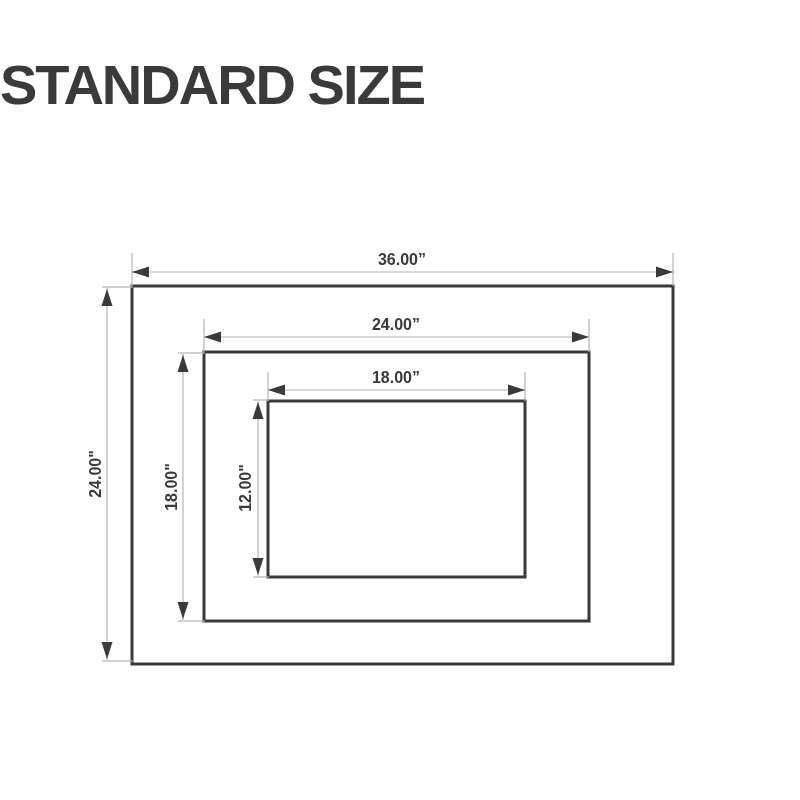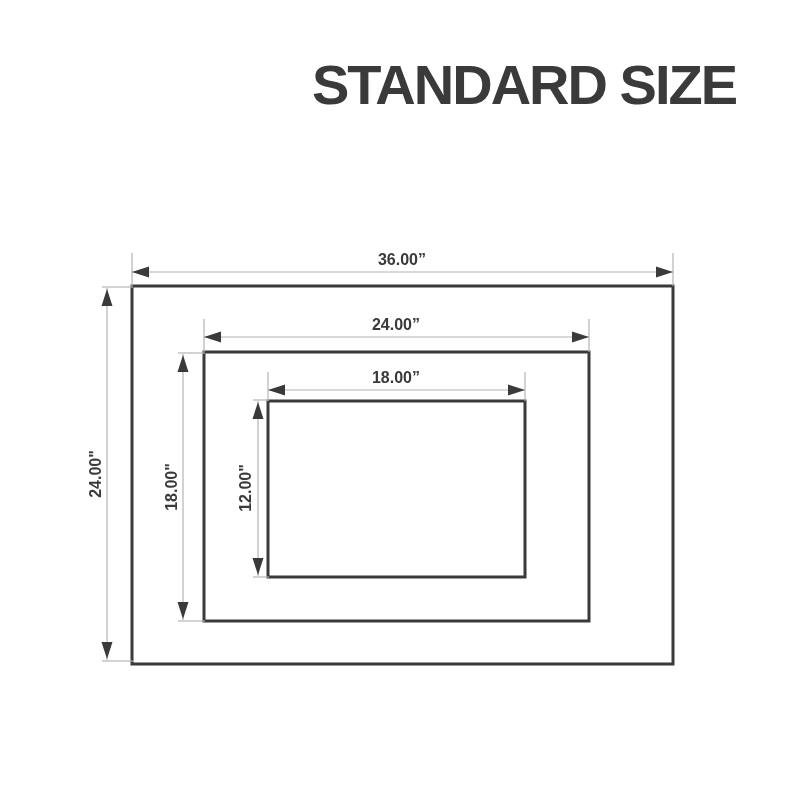--- a/index.html
+++ b/index.html
@@ -12,21 +12,21 @@
     position: relative;
     overflow: hidden;
     background: var(--bg, #ffffff);
     font-family: "Liberation Sans", sans-serif;
   }
   .title {
     position: absolute;
     top: 54px;
     left: 0;
     width: 736px;
-    text-align: right;
+    text-align: left;
     font-size: 56px;
     line-height: 62px;
     font-weight: 700;
     letter-spacing: -2px;
     color: var(--ink, #3a3a3a);
     white-space: nowrap;
   }
   svg.diagram {
     position: absolute;
     left: 0;

